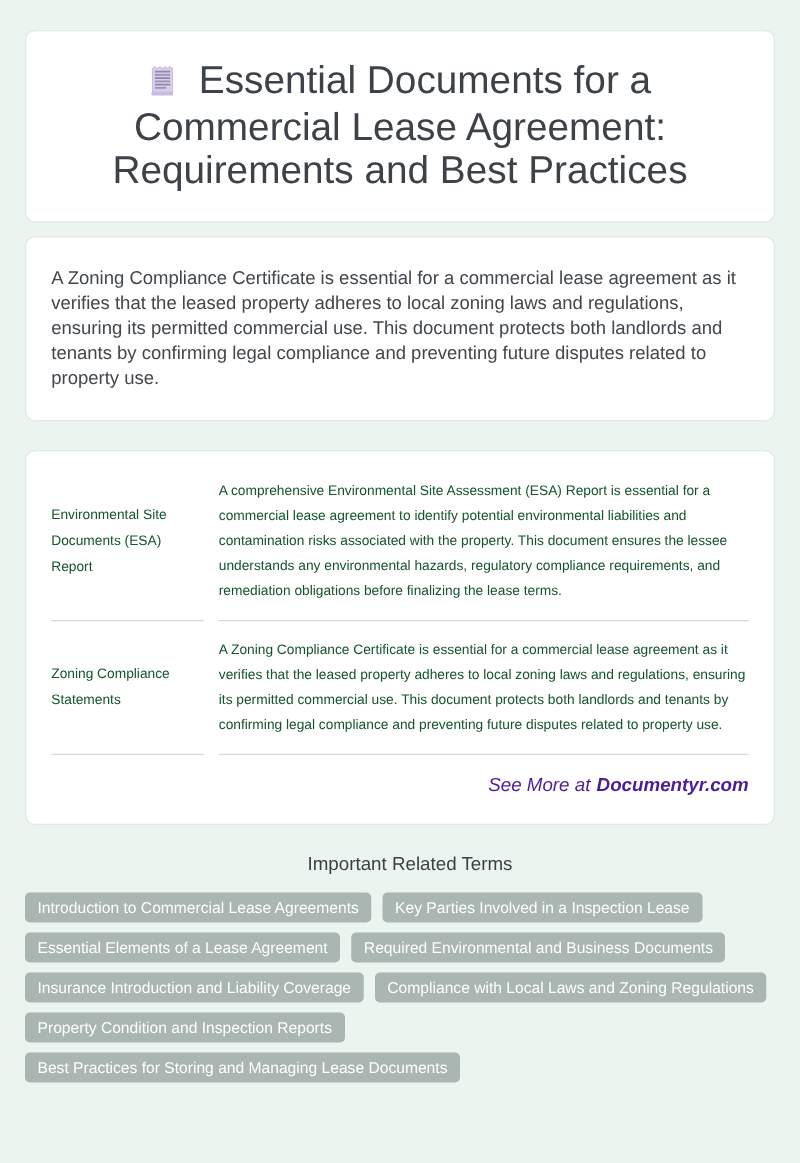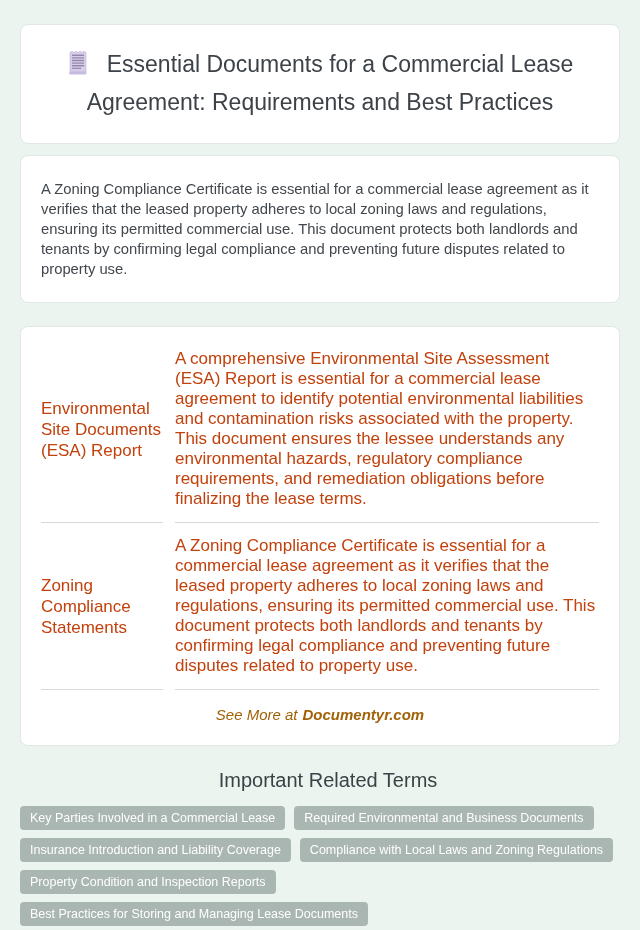--- a/index.html
+++ b/index.html
@@ -19,21 +19,21 @@
     margin-left: 20px;
     margin-right: 20px;
   }
   
   .title-card {
     margin-top: 24px;
     padding: 22px 18px 24px;
     text-align: center;
   }
   .page-title {
-    font-size: 23px;
+    font-size: 31px;
     line-height: 34px;
     font-weight: 400;
     color: #3c4247;
     margin: 0;
   }
   .receipt-icon {
     display: inline-block;
     vertical-align: -4px;
     margin-right: 18px;
   }
@@ -56,40 +56,40 @@
   .doc-table {
     border-collapse: separate;
     border-spacing: 12px 0;
     margin: 0 -12px;
     width: calc(100% + 24px);
   }
   .doc-table td {
     border-bottom: 1px solid #d6dad8;
     padding: 13px 0;
     vertical-align: middle;
-    font-size: 17px;
+    font-size: 11px;
     line-height: 20px;
-    color: #c2410c;
+    color: #14532d;
   }
   .doc-table td.term-cell {
     width: 122px;
     line-height: 21px;
   }
   .see-more {
-    text-align: center;
+    text-align: right;
     font-style: italic;
     font-size: 15px;
-    color: #a16207;
+    color: #4c1d95;
     margin: 16px 0 8px;
   }
   .see-more .brand { font-weight: bold; margin-left: 5px; }
   
   .related-heading {
     text-align: center;
-    font-size: 20px;
+    font-size: 15px;
     font-weight: 400;
     color: #3b4246;
     margin: 23px 0 14px;
     padding-left: 16px;
   }
   .tags {
     margin: 0 20px;
     width: 600px;
     display: flex;
     flex-wrap: wrap;
@@ -145,19 +145,21 @@
     </tbody>
   </table>
   <div class="see-more">
     <span>See More at</span><span class="brand">Documentyr.com</span>
   </div>
 </div>
 
 <div class="related-heading">Important Related Terms</div>
 
 <div class="tags">
-  <span class="tag">Key Parties Involved in a Commercial Lease</span>
+  <span class="tag">Introduction to Commercial Lease Agreements</span>
+  <span class="tag">Key Parties Involved in a Inspection Lease</span>
+  <span class="tag">Essential Elements of a Lease Agreement</span>
   <span class="tag">Required Environmental and Business Documents</span>
   <span class="tag">Insurance Introduction and Liability Coverage</span>
   <span class="tag">Compliance with Local Laws and Zoning Regulations</span>
   <span class="tag">Property Condition and Inspection Reports</span>
   <span class="tag">Best Practices for Storing and Managing Lease Documents</span>
 </div>
 
 </body></html>

